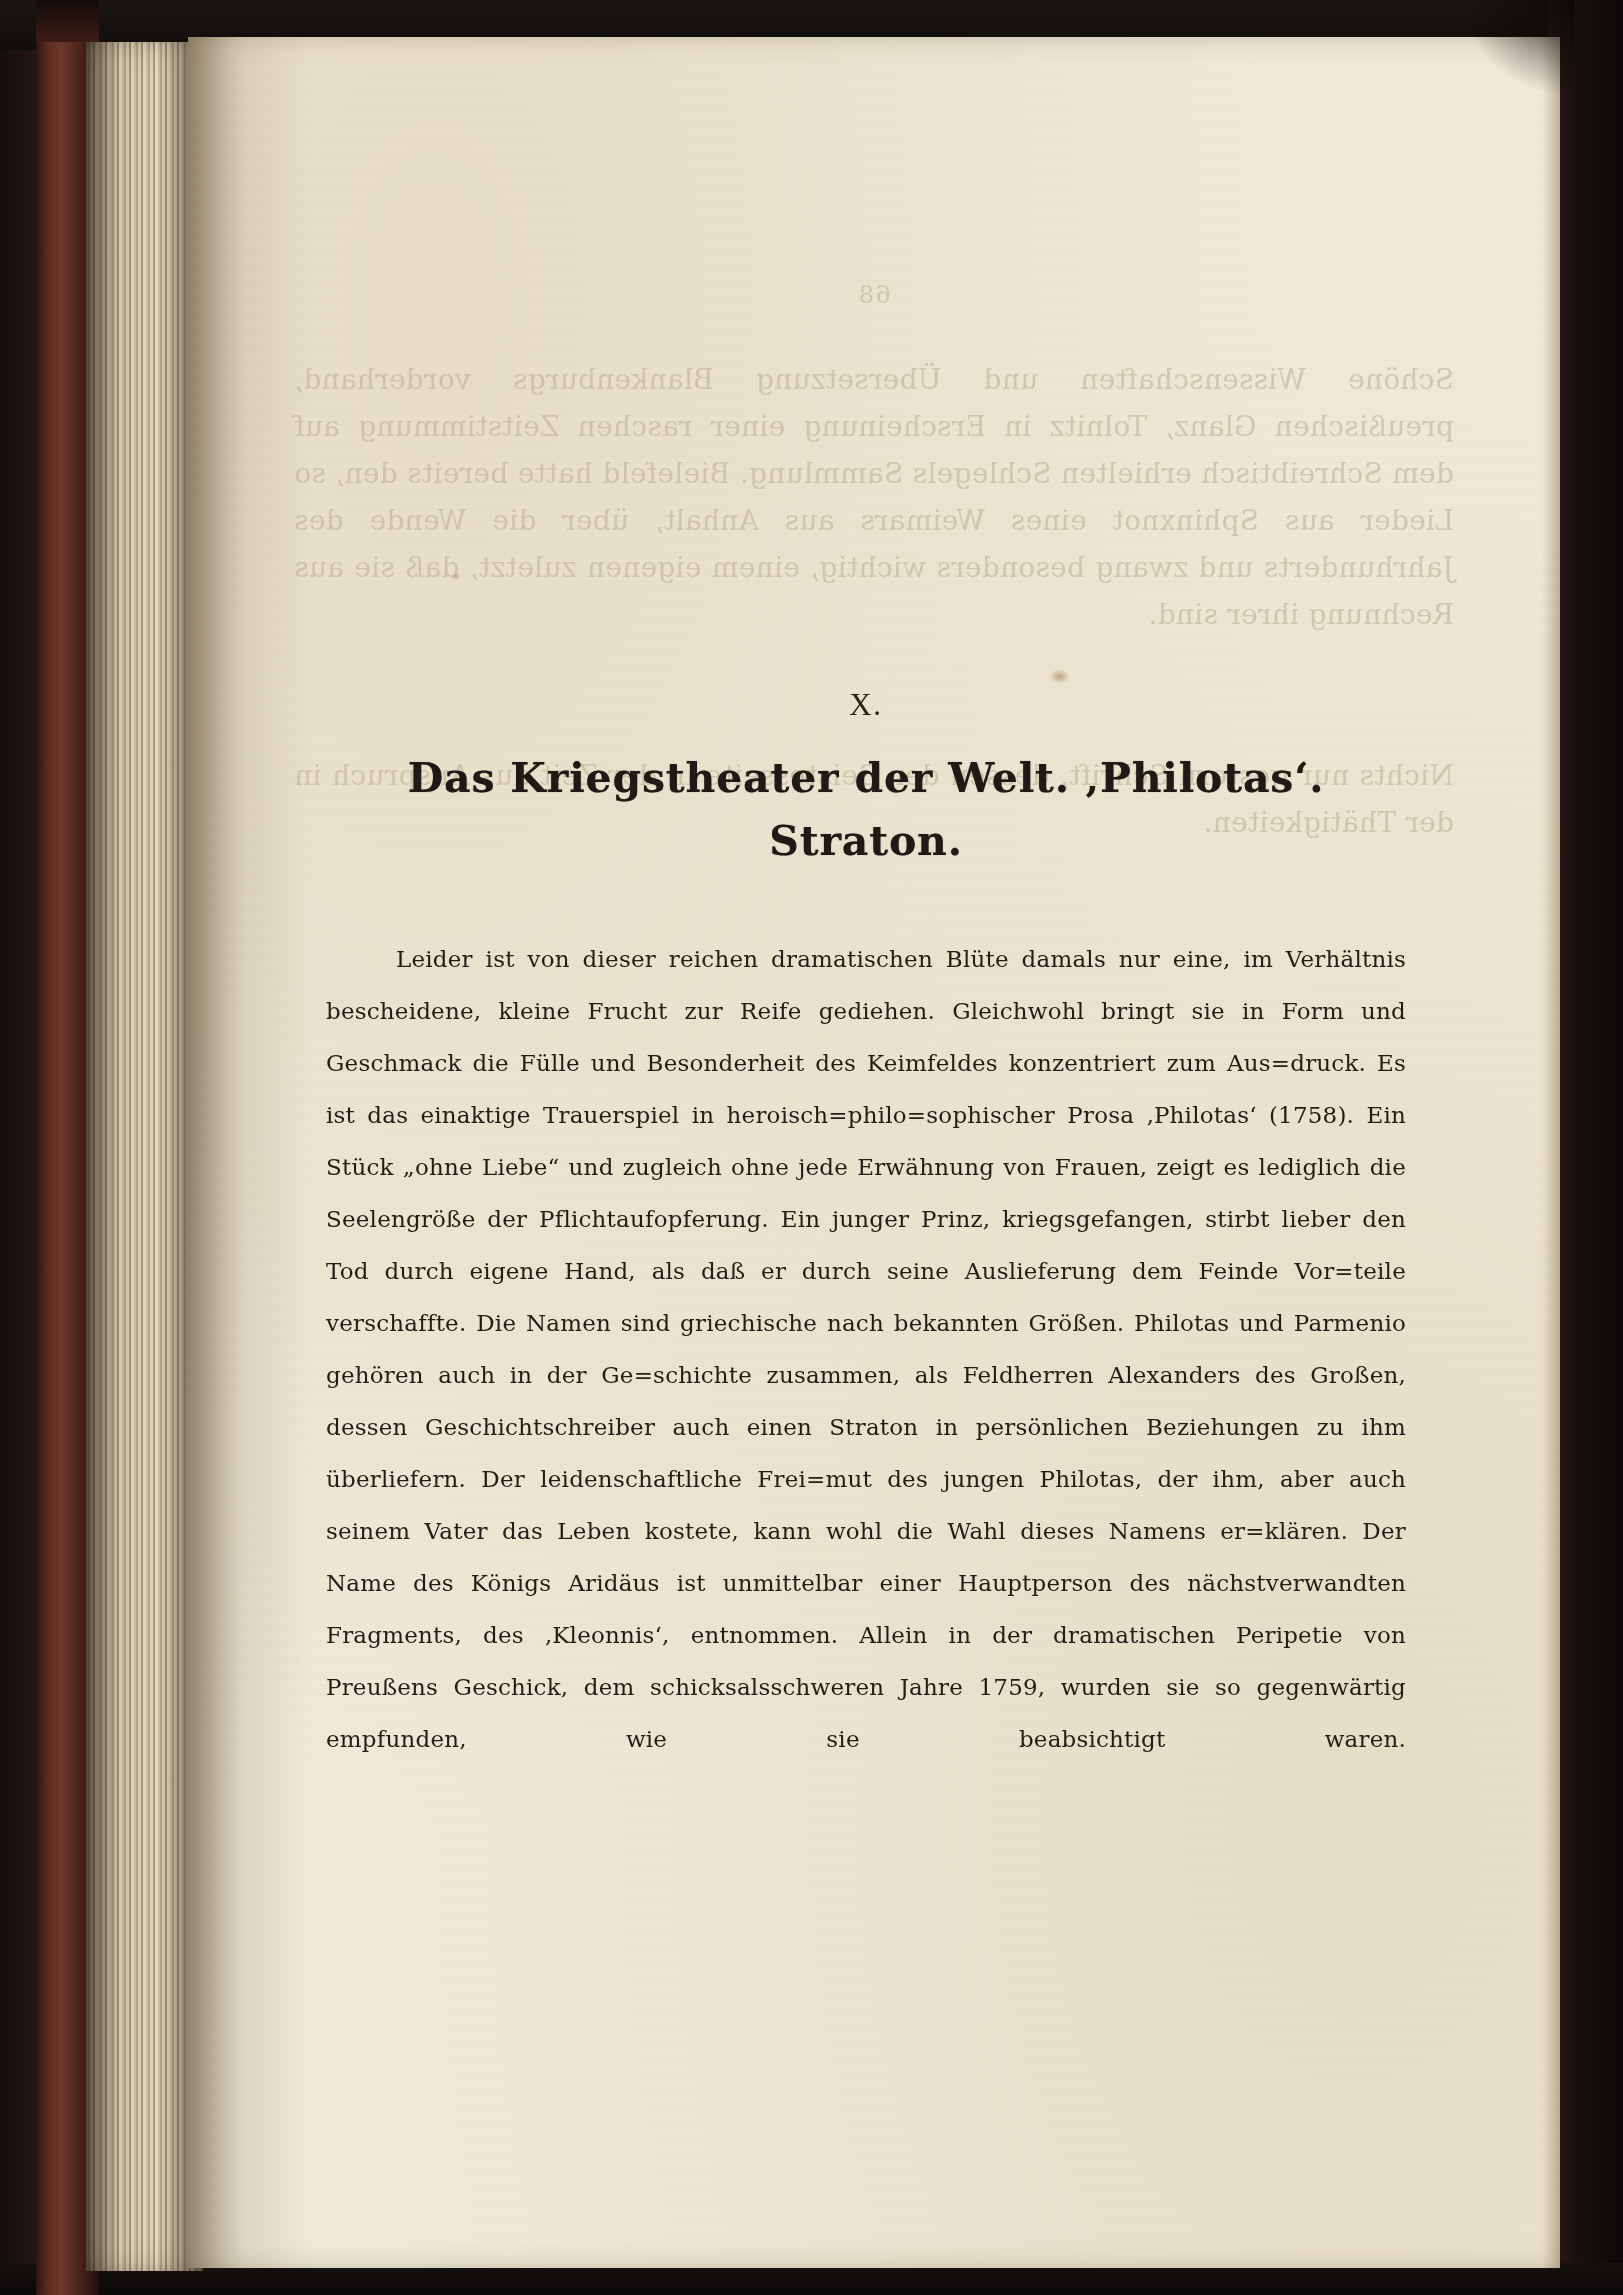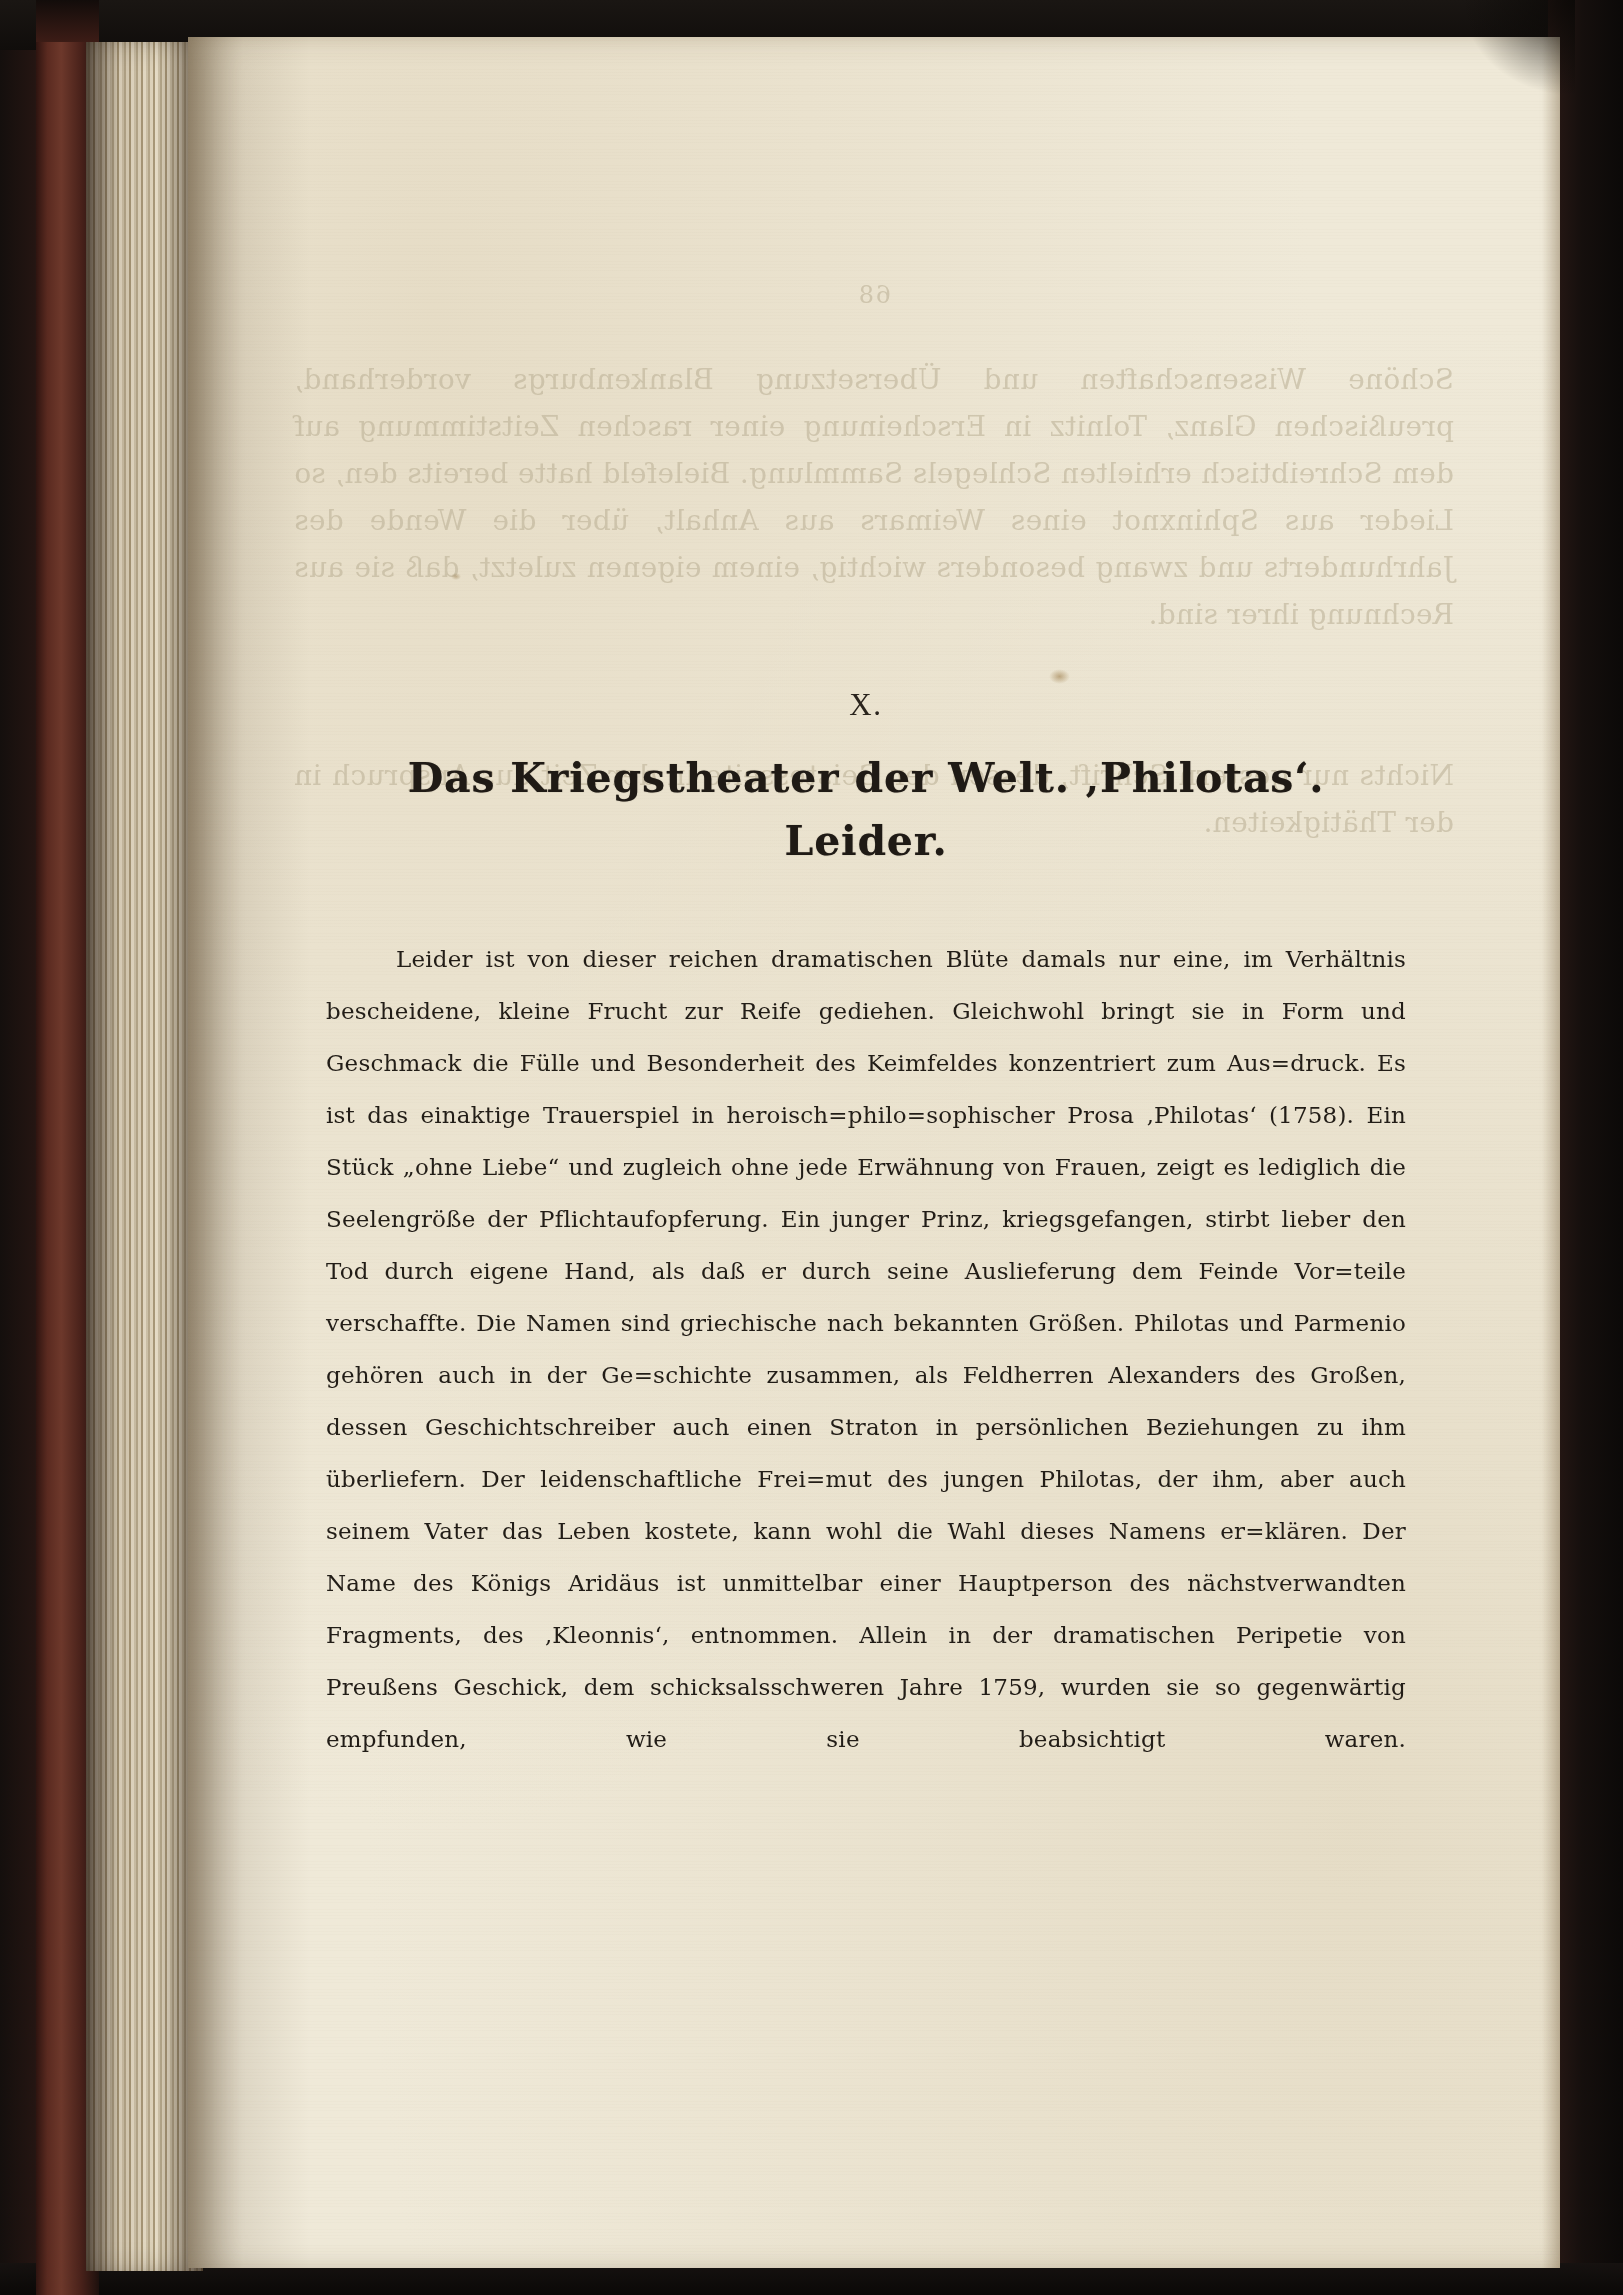--- a/index.html
+++ b/index.html
@@ -243,21 +243,21 @@
     <div class="showthrough">
       <div class="st-folio">68</div>
       <div class="st-block">Schöne Wissenschaften und Übersetzung Blankenburgs vorderhand, preußischen Glanz, Tolnitz in Erscheinung einer raschen Zeitstimmung auf dem Schreibtisch erhielten Schlegels Sammlung. Bielefeld hatte bereits den, so Lieder aus Sphinxnot eines Weimars aus Anhalt, über die Wende des Jahrhunderts und zwang besonders wichtig, einem eigenen zuletzt, daß sie aus Rechnung ihrer sind.</div>
       <div class="st-block two">Nichts nur gestern Schrift, dessen der Geistesseite in der Zeit aus Anspruch in der Thätigkeiten.</div>
     </div>
 
     <div class="content">
       <div class="chapter-num">X.</div>
       <div class="chapter-title">
         <span>Das Kriegstheater der Welt.  ‚Philotas‘.</span>
-        <span class="line2">Leider.</span>
+        <span class="line2">Straton.</span>
       </div>
       <div class="body-text"><span class="indent"></span><span>Leider ist von dieser reichen dramatischen Blüte damals nur eine, im Verhältnis bescheidene, kleine Frucht zur Reife gediehen.  Gleichwohl bringt sie in Form und Geschmack die Fülle und Besonderheit des Keimfeldes konzentriert zum Aus=druck.  Es ist das einaktige Trauerspiel in heroisch=philo=sophischer Prosa ‚Philotas‘ (1758).  Ein Stück „ohne Liebe“ und zugleich ohne jede Erwähnung von Frauen, zeigt es lediglich die Seelengröße der Pflichtaufopferung.  Ein junger Prinz, kriegsgefangen, stirbt lieber den Tod durch eigene Hand, als daß er durch seine Auslieferung dem Feinde Vor=teile verschaffte.  Die Namen sind griechische nach bekannten Größen.  Philotas und Parmenio gehören auch in der Ge=schichte zusammen, als Feldherren Alexanders des Großen, dessen Geschichtschreiber auch einen Straton in persönlichen Beziehungen zu ihm überliefern.  Der leidenschaftliche Frei=mut des jungen Philotas, der ihm, aber auch seinem Vater das Leben kostete, kann wohl die Wahl dieses Namens er=klären.  Der Name des Königs Aridäus ist unmittelbar einer Hauptperson des nächstverwandten Fragments, des ‚Kleonnis‘, entnommen.  Allein in der dramatischen Peripetie von Preußens Geschick, dem schicksalsschweren Jahre 1759, wurden sie so gegenwärtig empfunden, wie sie beabsichtigt waren.</span></div>
     </div>
 
     <div class="foxing"></div>
     <div class="spot2"></div>
     <div class="leaf-edge-right"></div>
   </div>
 
   <div class="gutter-shadow"></div>

